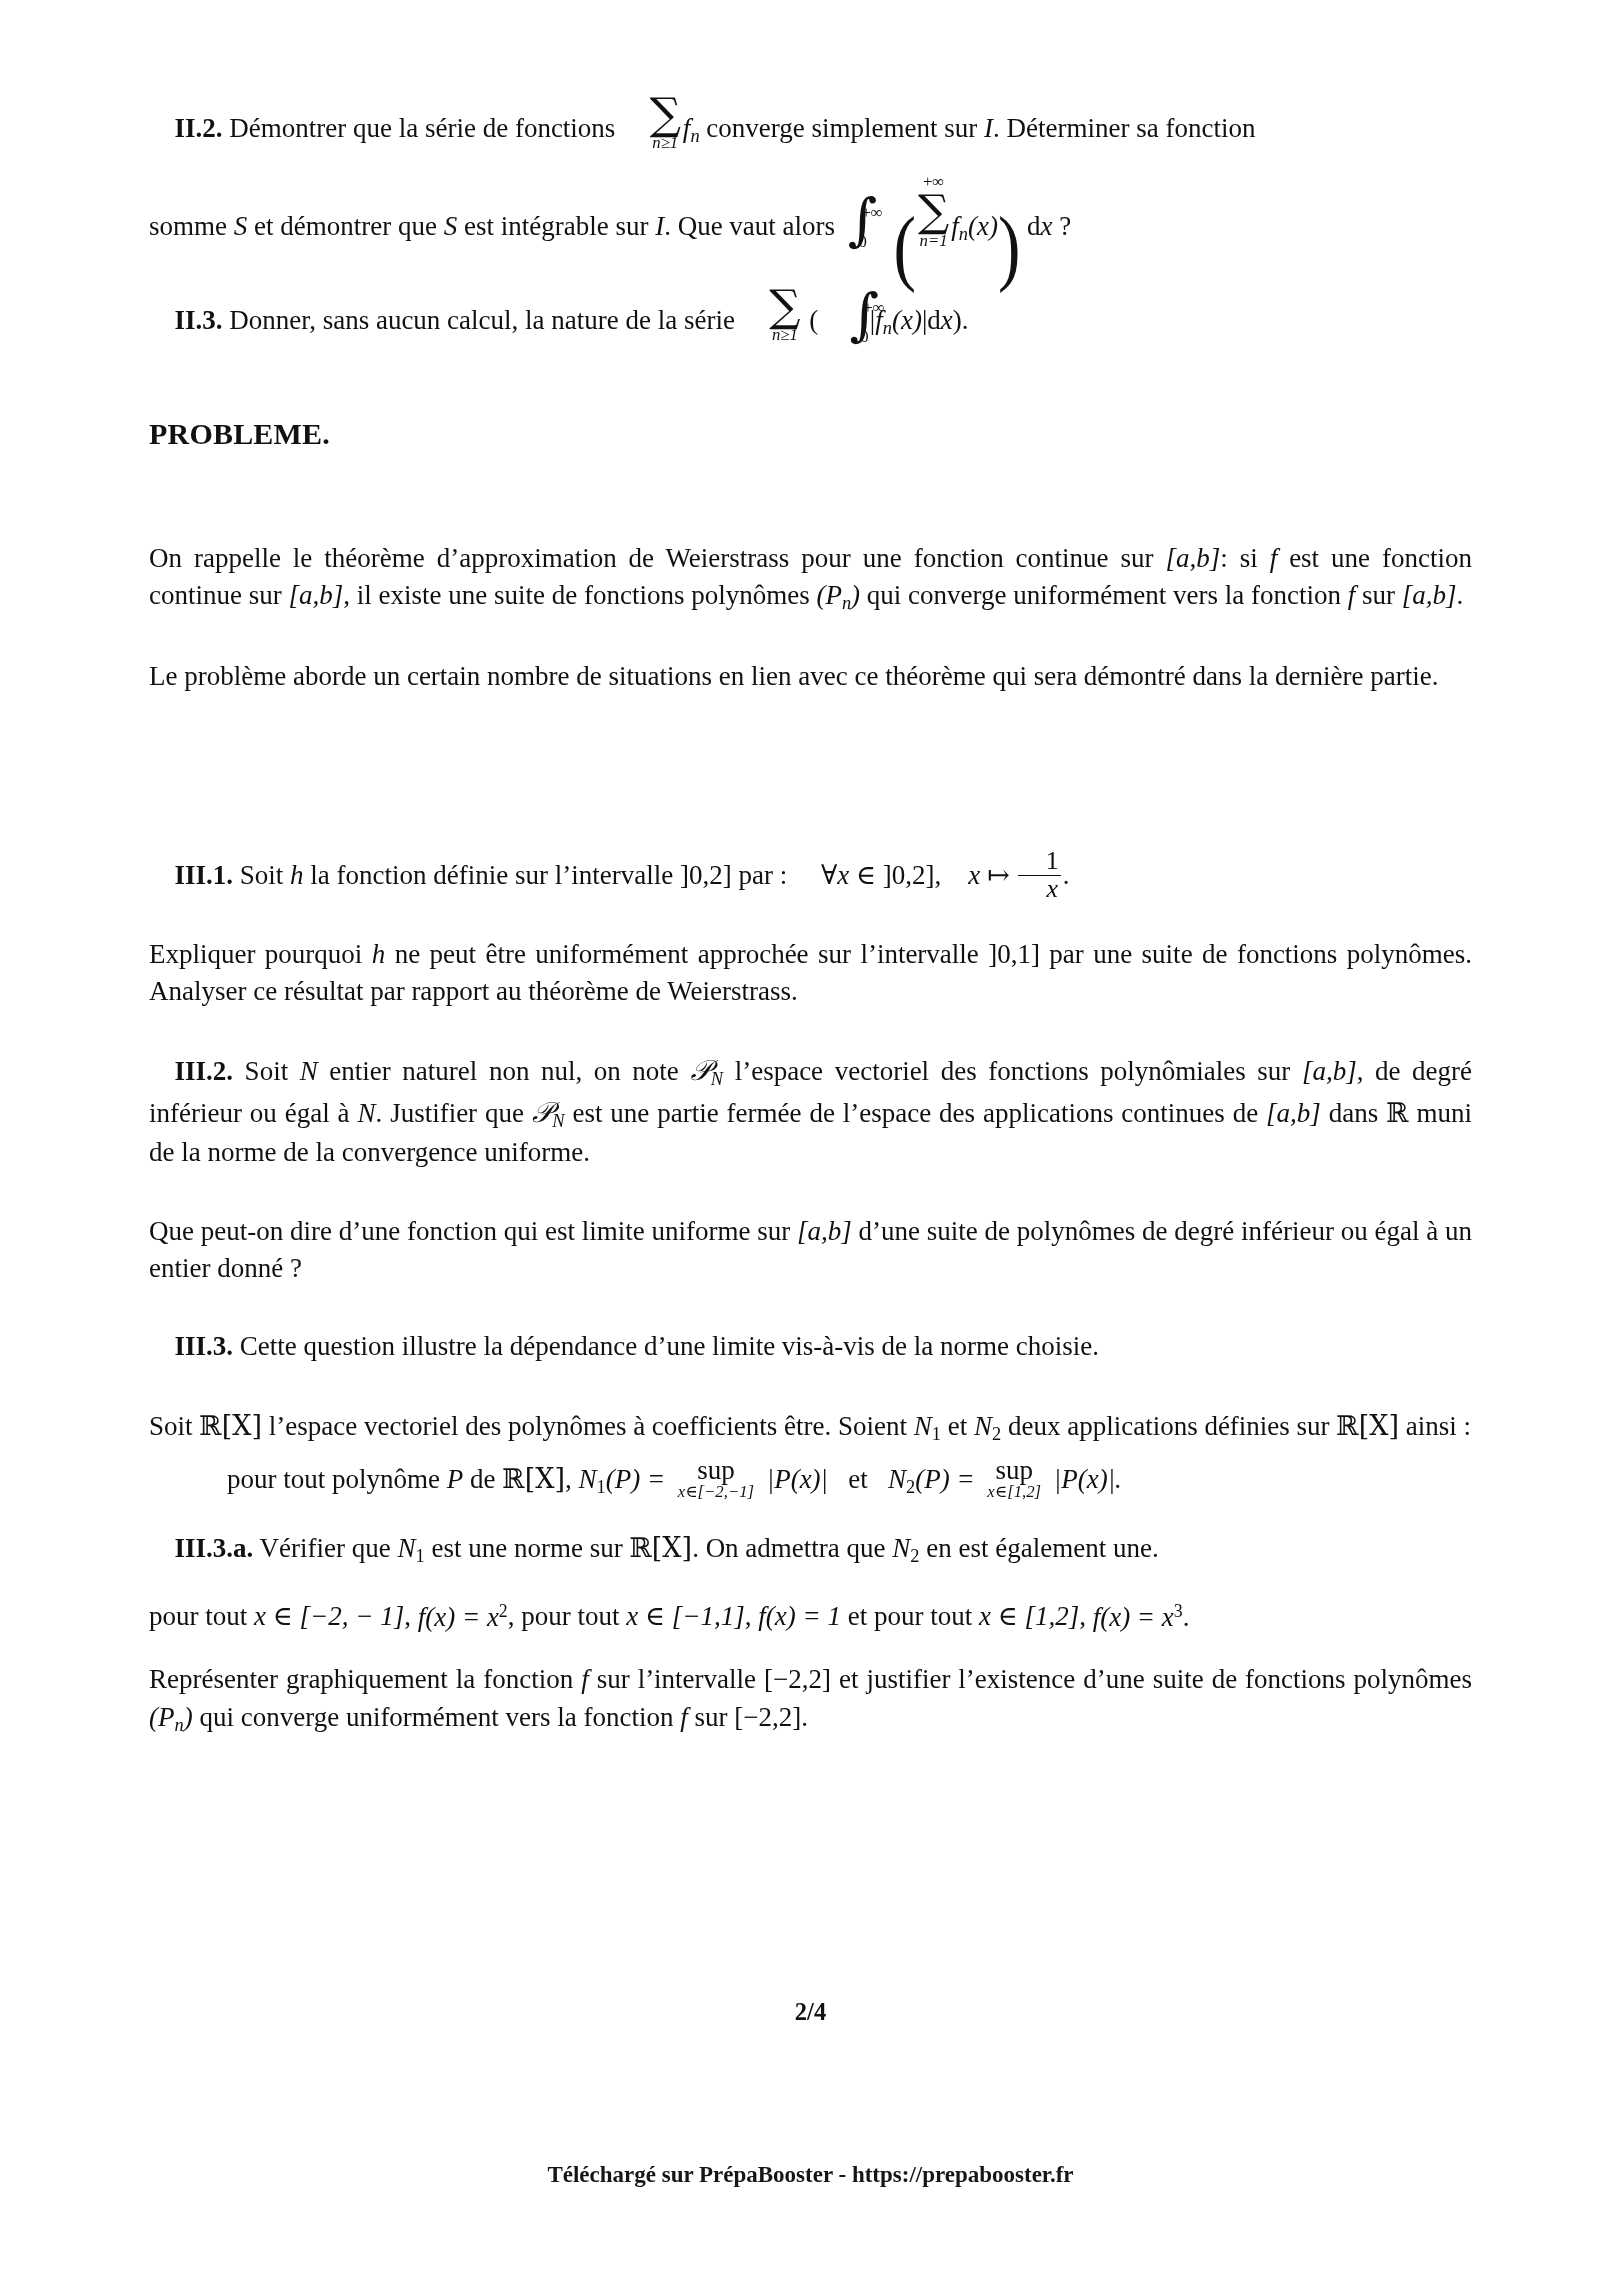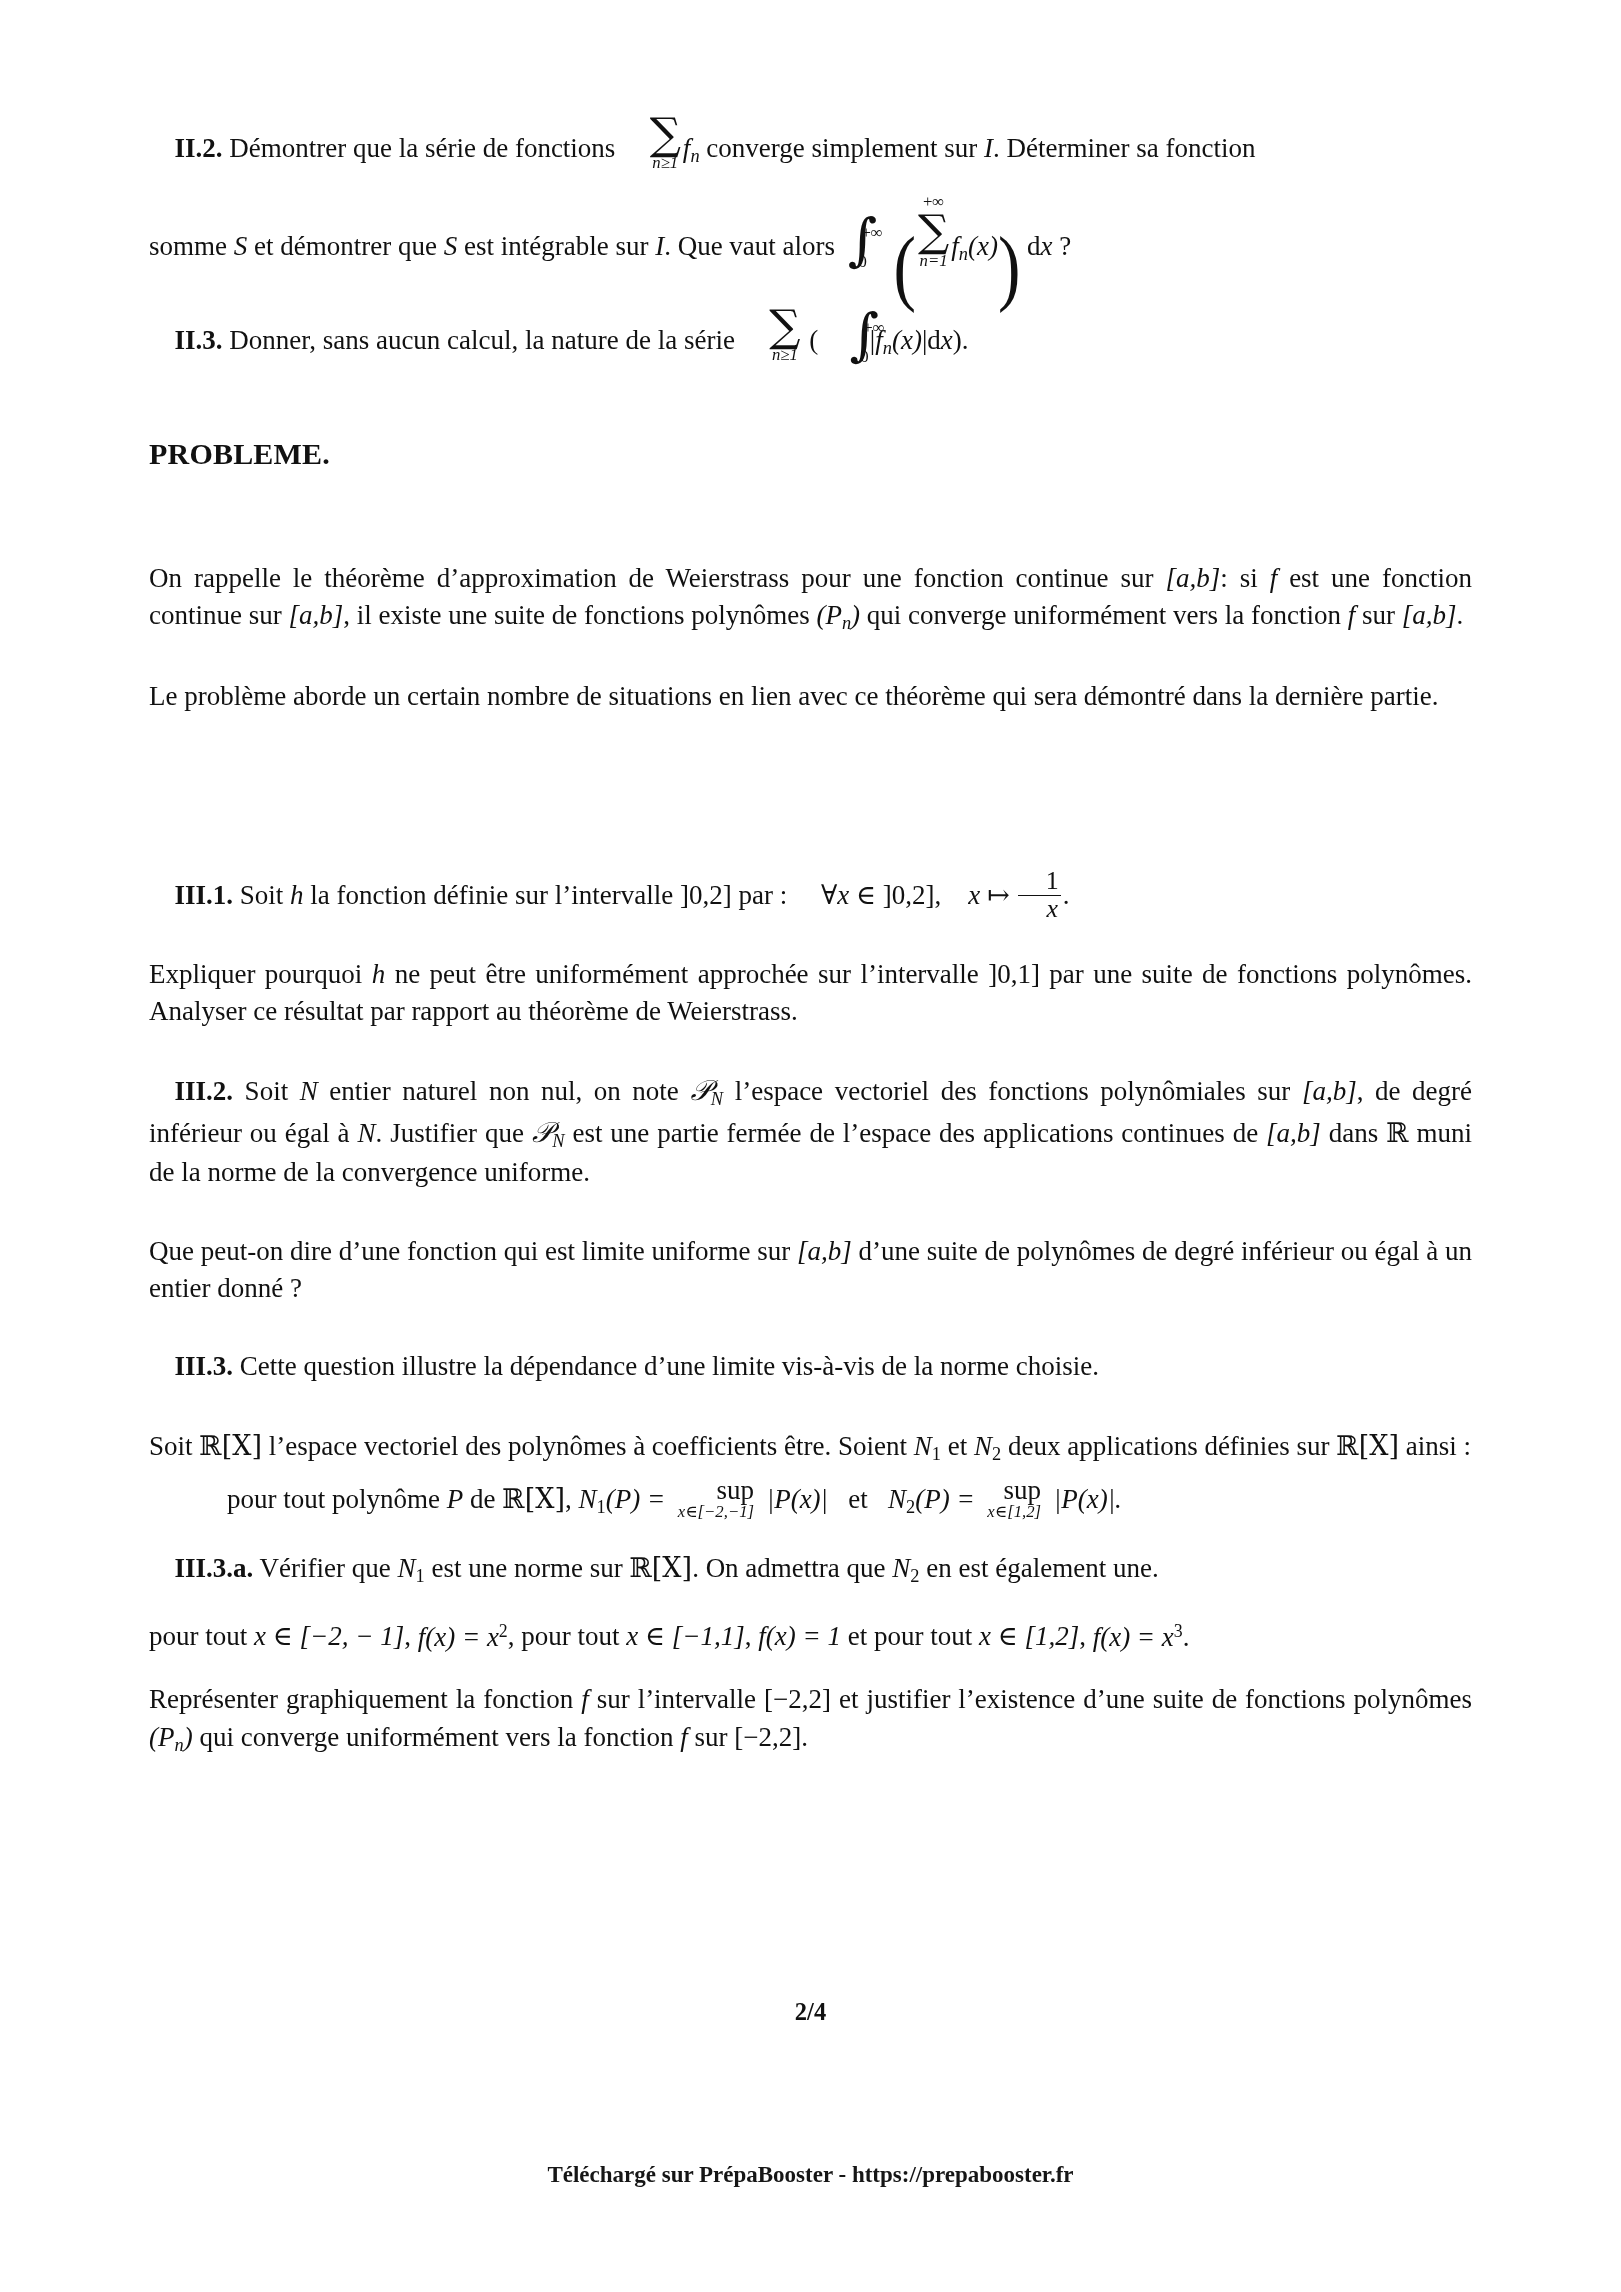--- a/index.html
+++ b/index.html
@@ -163,21 +163,21 @@
   .frac .den { display: block; padding: 0 2px; border-top: 1.2px solid #111; }
 
   
   .suplim {
     display: inline-block;
     text-align: center;
     vertical-align: -0.34em;
     line-height: 1.05;
     margin: 0 5.9px;
   }
-  .suplim .main { display: block; text-align: right; }
+  .suplim .main { display: block; }
   .suplim .under {
     display: block;
     font-size: 0.62em;
     line-height: 1;
     white-space: nowrap;
   }
 
   .script {
     font-family: "DejaVu Serif", serif;
     font-style: italic;
@@ -216,21 +216,21 @@
     font-family: "Liberation Serif", "DejaVu Serif", serif;
   }
   .nowrap { white-space: nowrap; }
 </style>
 </head>
 <body>
 
 <div class="page">
   <div class="content">
 
-    <p class="para indent-q" style="margin-bottom:5.9px;margin-top:20px;">
+    <p class="para indent-q" style="margin-bottom:5.9px;">
       <span class="qlabel">II.2.</span>
       <span>Démontrer que la série de fonctions</span>
       <span class="op math">
         <span class="big">∑</span>
         <span class="lim it">n≥1</span>
       </span><span class="math it">f</span><span class="sub">n</span>
       <span>converge simplement sur</span>
       <span class="math it">I</span><span>. Déterminer sa fonction</span>
     </p>
 

